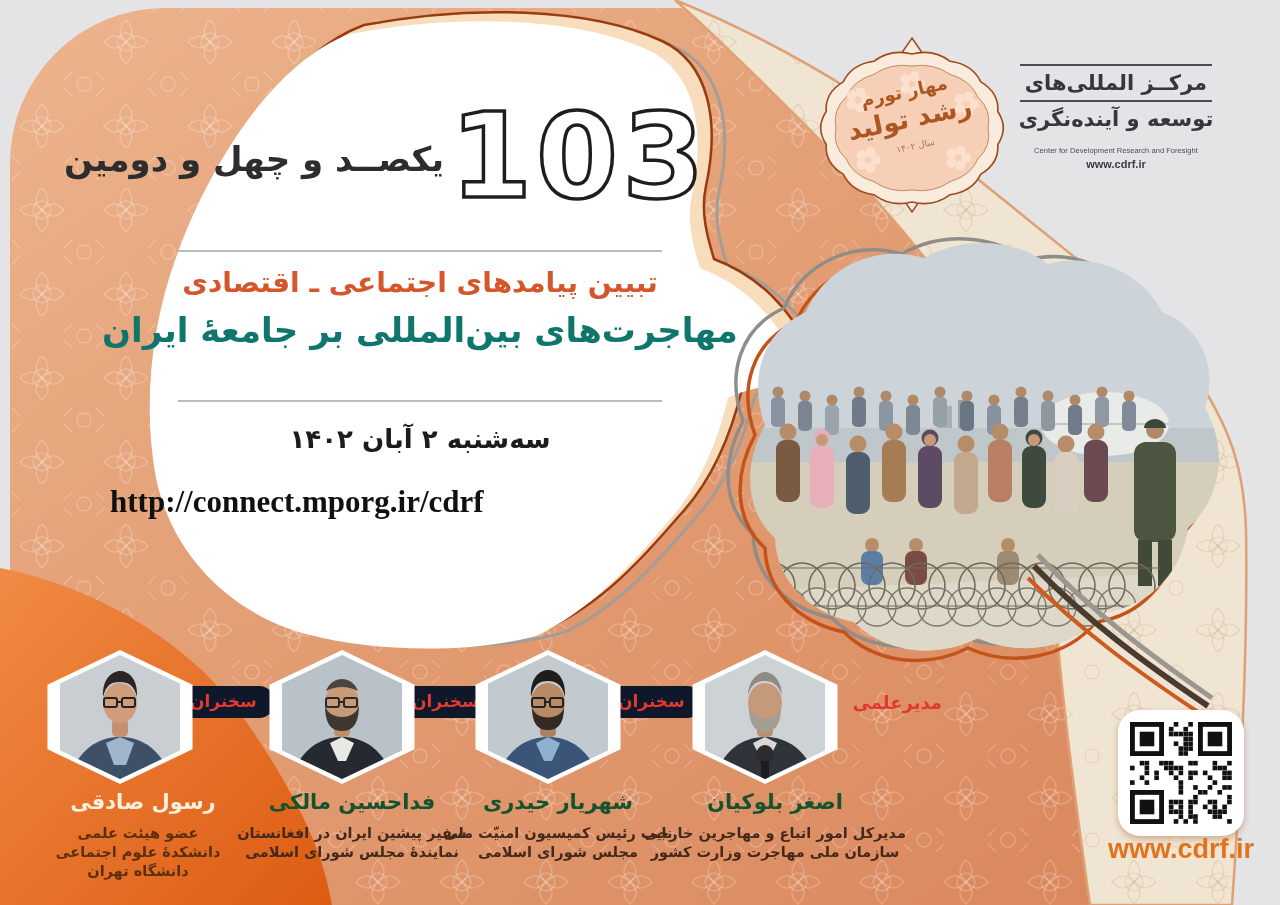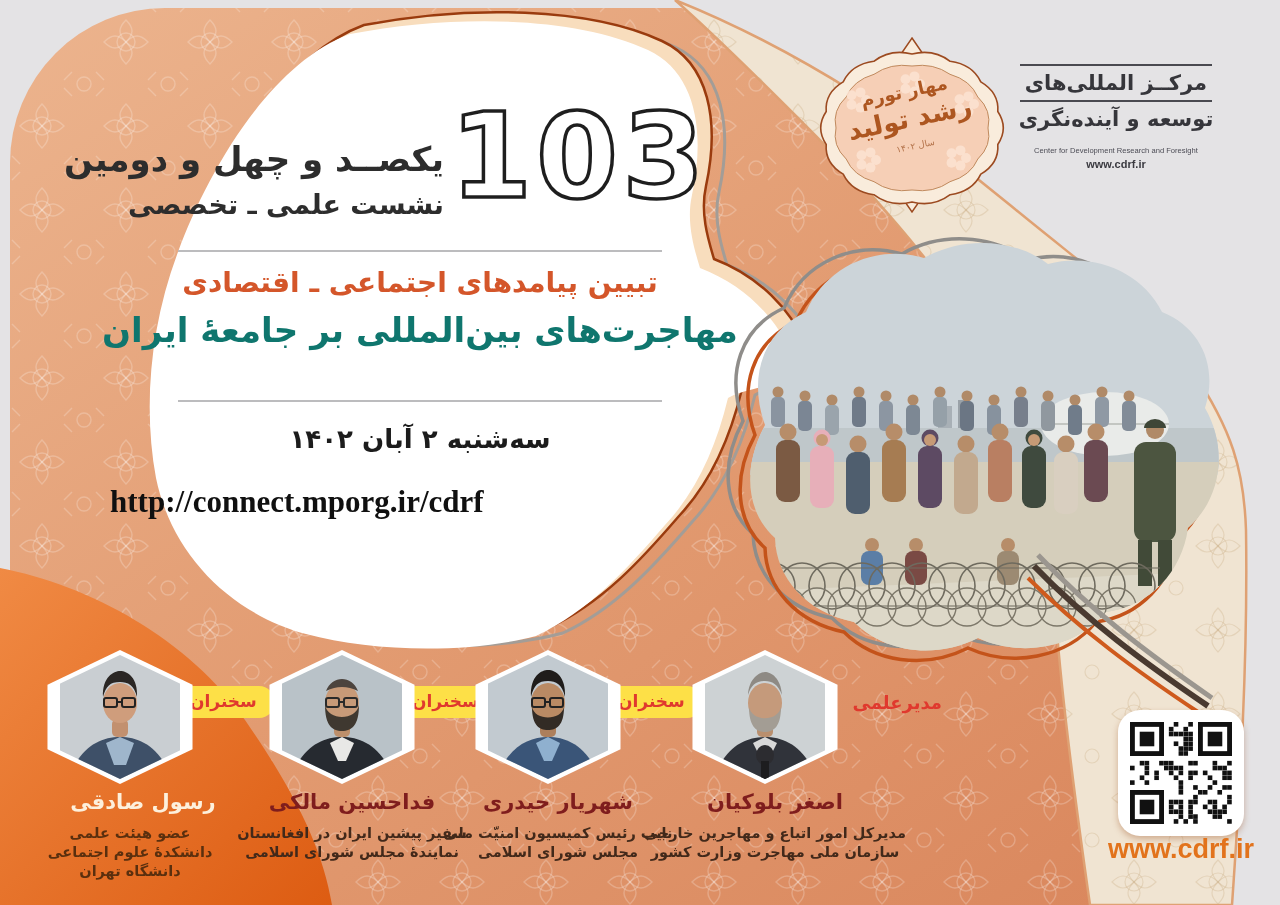--- a/index.html
+++ b/index.html
@@ -30,24 +30,24 @@
   .t1{left:110px;top:266px;width:620px;text-align:center;direction:rtl;font-size:28px;font-weight:bold;color:#d4562a;z-index:4;}
   .t2{left:90px;top:310px;width:660px;text-align:center;direction:rtl;font-size:34px;font-weight:bold;color:#0f766e;z-index:4;}
   .when{left:110px;top:424px;width:620px;display:flex;justify-content:center;gap:46px;direction:rtl;
         font-size:26px;font-weight:bold;color:#1c1c1c;z-index:4;}
   .url{left:110px;top:484px;width:620px;text-align:left;font-family:"Liberation Serif",serif;
        font-size:31px;font-weight:bold;color:#101010;z-index:4;}
   
   .hex{width:148px;height:134px;z-index:6;clip-path:polygon(50% 0%,99% 26%,99% 74%,50% 100%,1% 74%,1% 26%);background:#fff;}
   .hex .ph{position:absolute;inset:5px;clip-path:polygon(50% 0%,99% 26%,99% 74%,50% 100%,1% 74%,1% 26%);overflow:hidden;}
   .hex svg{display:block;width:100%;height:100%;}
-  .pill{z-index:5;background:#fde047;border-radius:6px 16px 16px 6px;padding:5px 18px 7px 18px;
+  .pill{z-index:5;background:#0f172a;border-radius:6px 16px 16px 6px;padding:5px 18px 7px 18px;
         color:#e0392e;font-size:17px;font-weight:bold;direction:rtl;}
   .role-plain{z-index:5;color:#e0392e;font-size:18px;font-weight:bold;direction:rtl;}
-  .sp-name{top:790px;width:260px;text-align:center;direction:rtl;font-size:21px;font-weight:bold;z-index:6;color:#7f1d1d;}
+  .sp-name{top:790px;width:260px;text-align:center;direction:rtl;font-size:21px;font-weight:bold;z-index:6;color:#14532d;}
   .sp-name.light{color:#fdf0dc;margin-left:13px;}
   .sp-desc{top:824px;width:260px;text-align:center;direction:rtl;font-size:14.5px;font-weight:bold;
            line-height:19px;color:#42291a;z-index:6;}
   
   .qr-card{left:1118px;top:710px;width:126px;height:126px;background:#fff;border-radius:22px;z-index:6;
            box-shadow:0 3px 6px rgba(150,70,20,.35);}
   .qr-card svg{position:absolute;inset:12px;}
   .footer-site{left:1076px;top:834px;width:210px;text-align:center;font-family:"Liberation Sans",sans-serif;
                font-size:27px;font-weight:bold;color:#e2731c;z-index:6;}
 </style>
@@ -298,21 +298,20 @@
 
   <div class="abs seal-text">
     <div class="seal-l1">مهار تورم</div>
     <div class="seal-l2">رشد تولید</div>
     <div class="seal-yr">سال ۱۴۰۲</div>
   </div>
 
   <div class="abs big-num">103</div>
   <div class="abs ordinal">
     <div class="o1">یکصــد و چهل و دومین</div>
-    <div class="o2">نشست علمی ـ تخصصی</div>
   </div>
 
   <div class="abs divider" style="top:250px;"></div>
   <div class="abs t1">تبیین پیامدهای اجتماعی ـ اقتصادی</div>
   <div class="abs t2">مهاجرت‌های بین‌المللی بر جامعهٔ ایران</div>
   <div class="abs divider" style="top:400px;"></div>
   <div class="abs when">
     <span>سه‌شنبه ۲ آبان ۱۴۰۲</span>
   </div>
   <div class="abs url">http://connect.mporg.ir/cdrf</div>
@@ -329,21 +328,21 @@
         <g stroke="#222" stroke-width="2" fill="none">
             <rect x="44" y="43" width="13" height="9" rx="2"></rect>
             <rect x="62" y="43" width="13" height="9" rx="2"></rect>
             <line x1="57" y1="47" x2="62" y2="47"></line>
           </g>
       </svg>
     </div>
   </div>
   <div class="abs pill" style="left:172px;top:686px;">سخنران</div>
   <div class="abs sp-name light" style="left:0px;">رسول صادقی</div>
-  <div class="abs sp-desc" style="left:0px;color:#5a2f0e;">
+  <div class="abs sp-desc" style="left:8px;color:#5a2f0e;">
     <div>عضو هیئت علمی</div>
     <div>دانشکدهٔ علوم اجتماعی</div>
     <div>دانشگاه تهران</div>
   </div>
 
   <div class="abs hex" style="left:268px;top:650px;">
     <div class="ph">
       <svg viewBox="0 0 120 124">
           <rect width="120" height="124" fill="#b9c2c8"></rect>
         <path d="M8,124 C20,92 40,82 60,82 C80,82 100,92 112,124 Z" fill="#262a30"></path>

